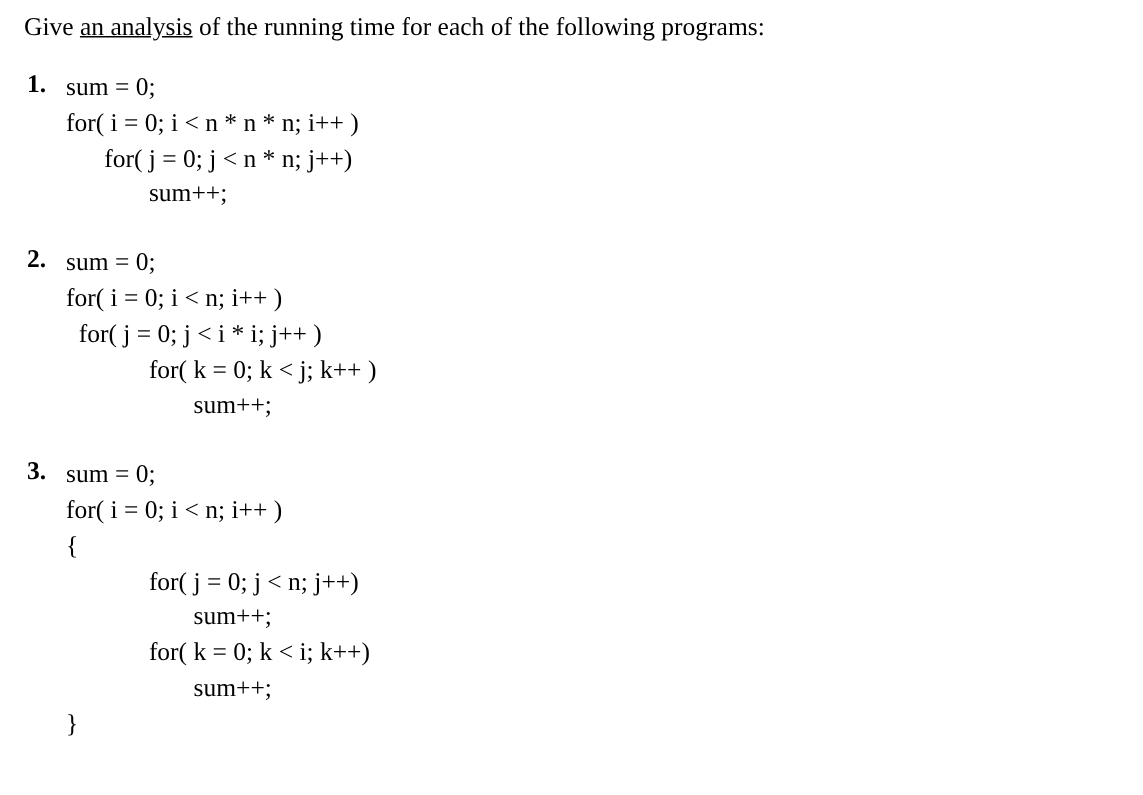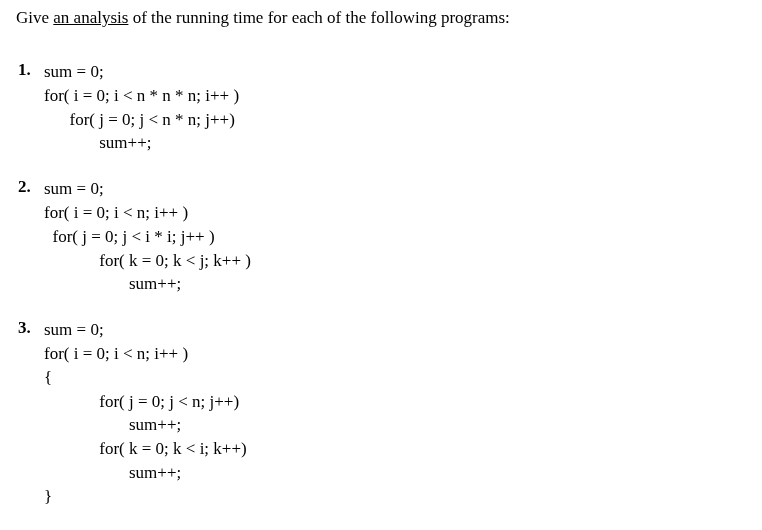--- a/index.html
+++ b/index.html
@@ -10,21 +10,21 @@
     body {
       font-family: "Times New Roman", Times, serif;
       font-size: 17px;
       background: #ffffff;
       color: #000000;
       width: 762px;
       height: 530px;
       padding: 8px 16px;
     }
     .intro {
-      margin-bottom: 32px;
+      margin-bottom: 18px;
     }
     .underline {
       text-decoration: underline;
     }
     ol {
       list-style: none;
       padding-left: 28px;
     }
     li {
       margin-bottom: 22px;

